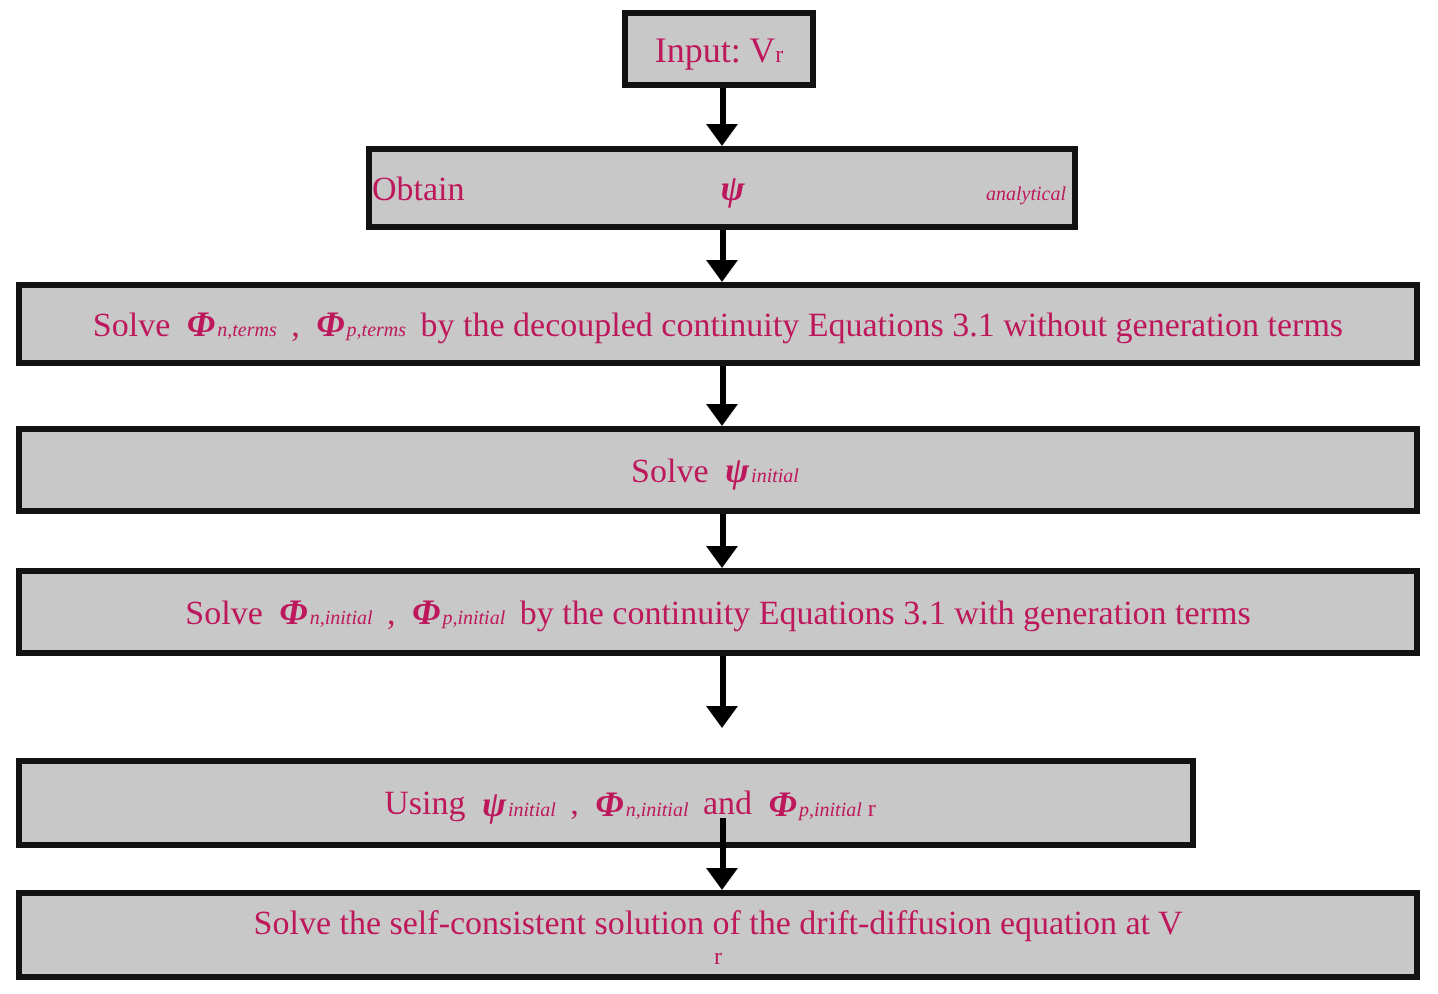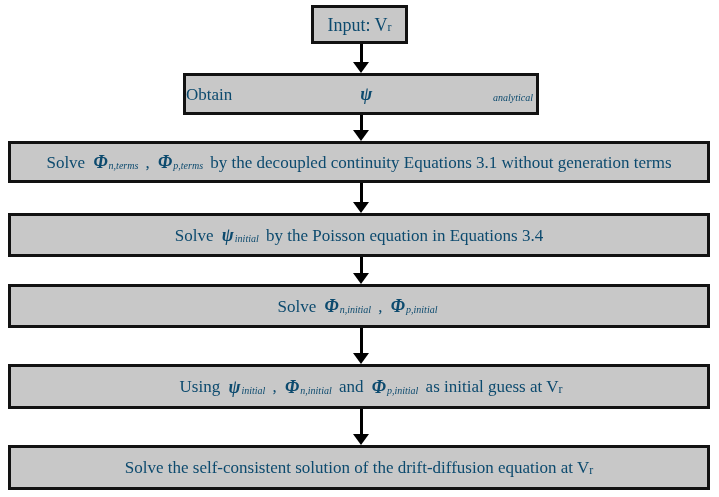--- a/index.html
+++ b/index.html
@@ -6,43 +6,43 @@
     margin: 0;
     padding: 0;
     background: #ffffff;
   }
   #stage {
     position: relative;
     width: 719px;
     height: 497px;
     background: var(--bg, #ffffff);
     font-family: "Liberation Serif", serif;
-    color: #0c4a6e;
+    color: #be185d;
     overflow: hidden;
   }
   .box {
     position: absolute;
     box-sizing: border-box;
     background: var(--fill, #c8c8c8);
     border: 3px solid var(--stroke, #121212);
     display: flex;
     align-items: center;
     justify-content: center;
     font-size: 17px;
     text-align: center;
     white-space: nowrap;
     line-height: 1;
   }
   #b0 { left: 311px; top: 5px;   width: 97px;  height: 39px; font-size: 18px; }
   #b1 { left: 183px; top: 73px;  width: 356px; height: 42px; justify-content: space-between; }
   #b2 { left: 8px;   top: 141px; width: 702px; height: 42px; }
   #b3 { left: 8px;   top: 213px; width: 702px; height: 44px; }
   #b4 { left: 8px;   top: 284px; width: 702px; height: 44px; }
-  #b5 { left: 8px;   top: 364px; width: 702px; height: 45px; padding-left: 24px; }
-  #b6 { left: 8px;   top: 445px; width: 702px; height: 45px; }
+  #b5 { left: 8px;   top: 379px; width: 590px; height: 45px; padding-left: 24px; }
+  #b6 { left: 8px;   top: 445px; width: 702px; height: 45px; flex-direction: column; }
 
   .t { white-space: pre; }
   .g {
     font-style: italic;
     font-weight: bold;
     font-size: 18px;
     padding: 0 1px 0 4px;
     white-space: pre;
   }
   .s {
@@ -109,41 +109,40 @@
       <span class="s">n,terms</span>
       <span class="t"> , </span>
       <span class="g">Φ</span>
       <span class="s">p,terms</span>
       <span class="t"> by the decoupled continuity Equations 3.1 without generation terms</span>
     </div>
   <div class="box" id="b3">
       <span class="t">Solve </span>
       <span class="g">ψ</span>
       <span class="s">initial</span>
-      <span class="t"> by the Poisson equation in Equations 3.4</span>
     </div>
   <div class="box" id="b4">
       <span class="t">Solve </span>
       <span class="g">Φ</span>
       <span class="s">n,initial</span>
       <span class="t"> , </span>
       <span class="g">Φ</span>
       <span class="s">p,initial</span>
+      <span class="t"> by the continuity Equations 3.1 with generation terms</span>
     </div>
   <div class="box" id="b5">
       <span class="t">Using </span>
       <span class="g">ψ</span>
       <span class="s">initial</span>
       <span class="t"> , </span>
       <span class="g">Φ</span>
       <span class="s">n,initial</span>
       <span class="t"> and </span>
       <span class="g">Φ</span>
       <span class="s">p,initial</span>
-      <span class="t"> as initial guess at V</span>
       <span class="s up">r</span>
     </div>
   <div class="box" id="b6">
       <span class="t">Solve the self-consistent solution of the drift-diffusion equation at V</span>
       <span class="s up">r</span>
     </div>
 
   <div class="arrow" id="a0">
       <div class="shaft"></div>
       <div class="head"></div>

